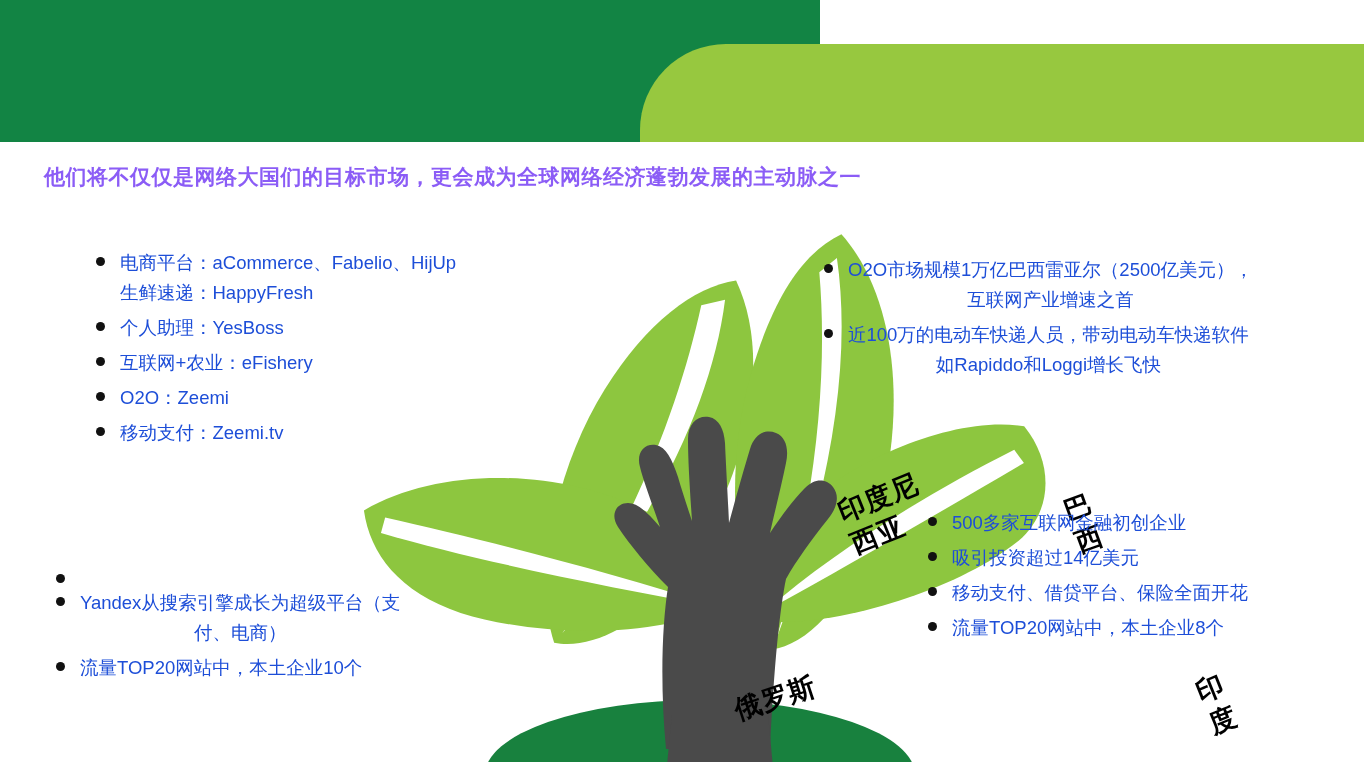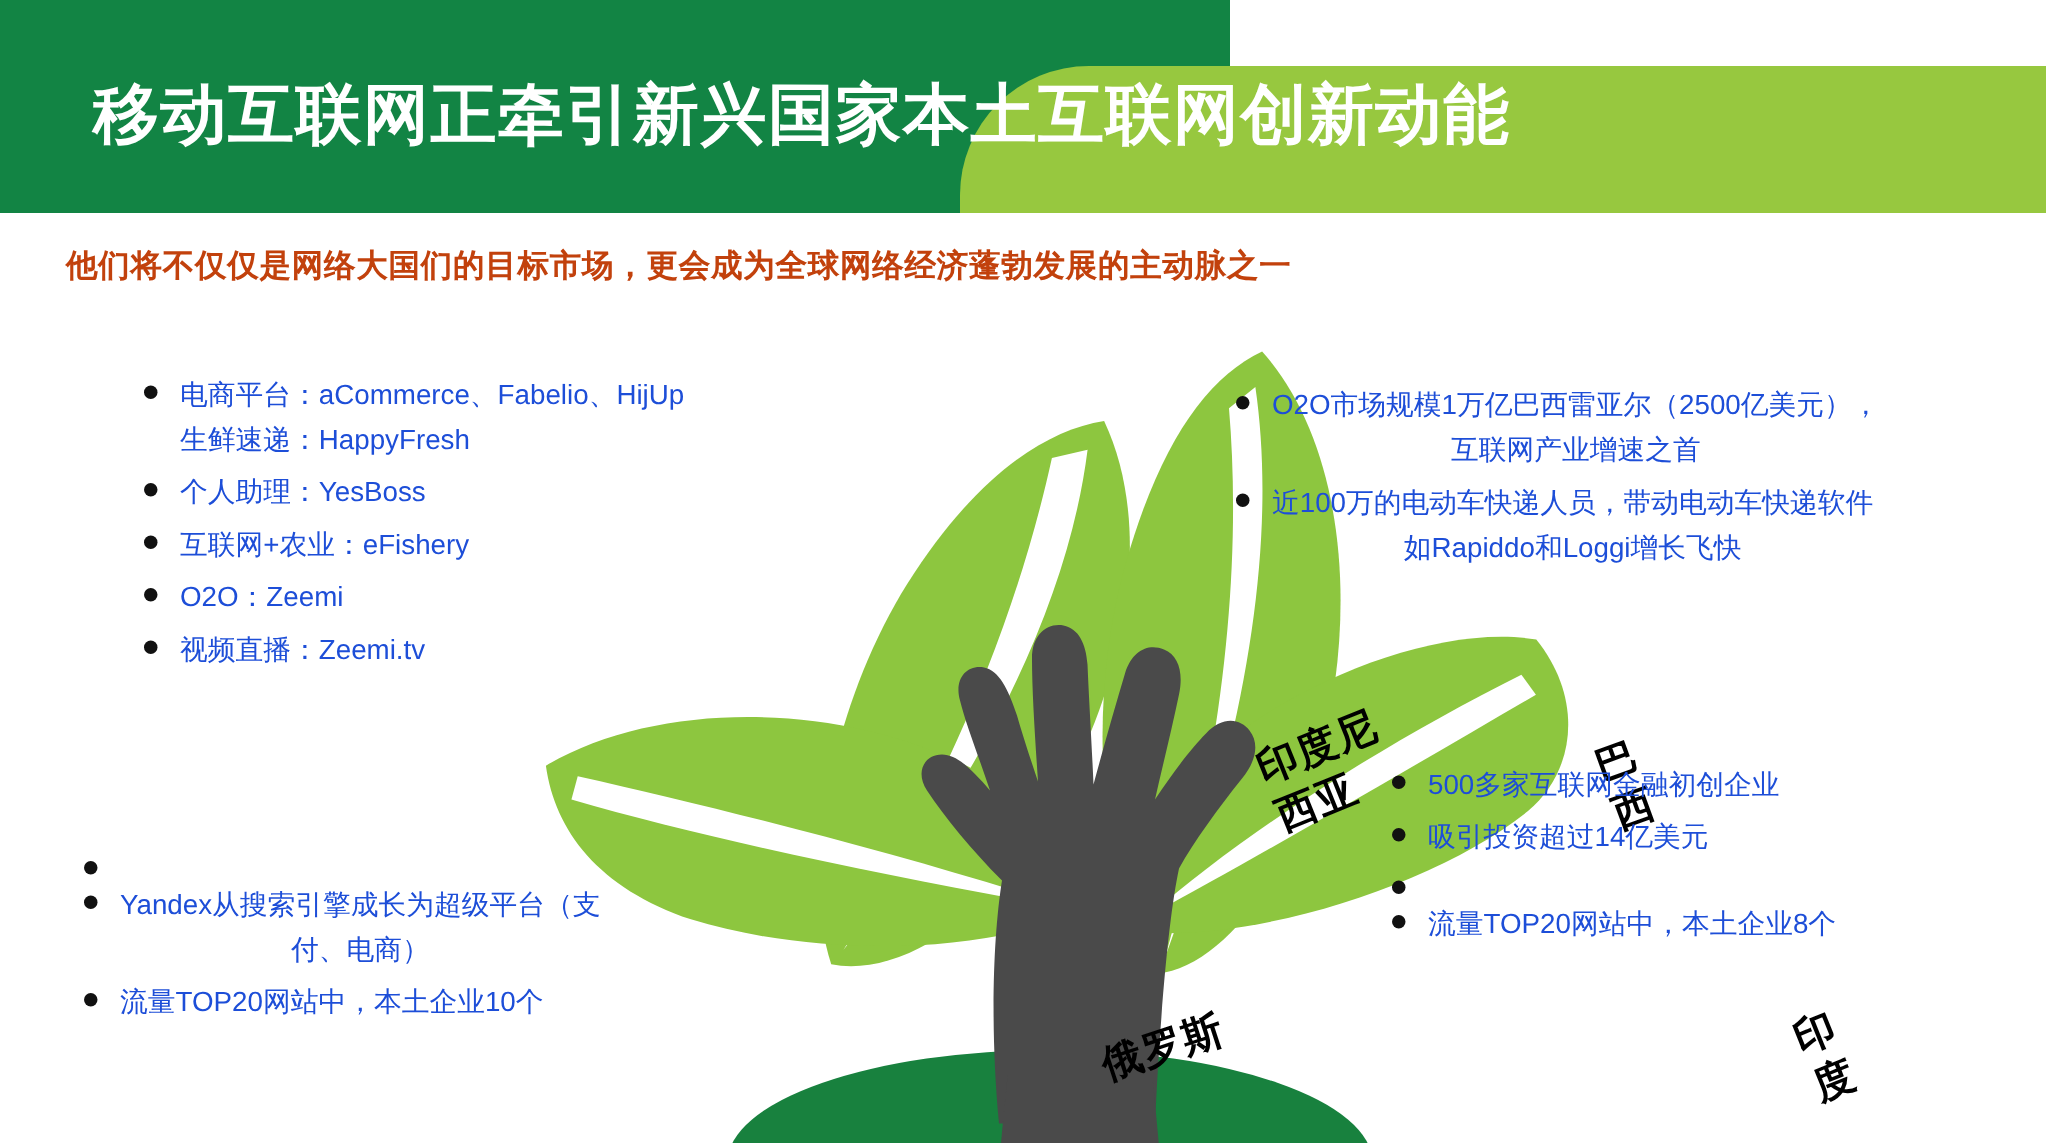--- a/index.html
+++ b/index.html
@@ -22,21 +22,21 @@
   }
   .hdr-title{
     position:absolute;left:62px;top:50px;width:1200px;
     color:#ffffff;font-size:44px;font-weight:bold;letter-spacing:1px;
     line-height:54px;white-space:nowrap;
   }
 
   
   .subtitle{
     position:absolute;left:44px;top:163px;
-    color:#c2410c;font-size:21px;font-weight:bold;letter-spacing:0.5px;
+    color:#8b5cf6;font-size:21px;font-weight:bold;letter-spacing:0.5px;
     white-space:nowrap;
   }
 
   
   .block{position:absolute;}
   .bl-item{display:flex;align-items:flex-start;margin-bottom:5px;}
   .bl-dot{
     flex:0 0 auto;width:9px;height:9px;border-radius:50%;
     background:#111;margin-top:9px;margin-right:15px;
   }
@@ -65,21 +65,20 @@
   #label-india{left:861px;top:463px;transform:rotate(-22deg);transform-origin:left top;}
 </style>
 </head>
 <body>
 
 <div id="slide">
 
   <div class="header">
     <div class="hdr-dark"></div>
     <div class="hdr-light"></div>
-    <div class="hdr-title">移动互联网正牵引新兴国家本土互联网创新动能</div>
   </div>
 
   <div class="subtitle">他们将不仅仅是网络大国们的目标市场，更会成为全球网络经济蓬勃发展的主动脉之一</div>
 
   <div class="tree">
     <svg viewBox="0 0 700 547" xmlns="http://www.w3.org/2000/svg" aria-hidden="true">
       <g>
         <ellipse cx="370" cy="560" rx="215" ry="75" fill="#18813E"></ellipse>
       </g>
 
@@ -153,21 +152,21 @@
       <div class="bl-item">
         <span class="bl-dot"></span>
         <div class="bl-text">互联网+农业：eFishery</div>
       </div>
       <div class="bl-item">
         <span class="bl-dot"></span>
         <div class="bl-text">O2O：Zeemi</div>
       </div>
       <div class="bl-item">
         <span class="bl-dot"></span>
-        <div class="bl-text">视频直播：Zeemi.tv</div>
+        <div class="bl-text">移动支付：Zeemi.tv</div>
       </div>
     </div>
 
   <div class="block" id="block-tr">
       <div class="bl-item">
         <span class="bl-dot"></span>
         <div class="bl-text">O2O市场规模1万亿巴西雷亚尔（2500亿美元），<span class="sub">互联网产业增速之首</span></div>
       </div>
       <div class="bl-item">
         <span class="bl-dot"></span>
@@ -179,20 +178,21 @@
       <div class="bl-item">
         <span class="bl-dot"></span>
         <div class="bl-text">500多家互联网金融初创企业</div>
       </div>
       <div class="bl-item">
         <span class="bl-dot"></span>
         <div class="bl-text">吸引投资超过14亿美元</div>
       </div>
       <div class="bl-item">
         <span class="bl-dot"></span>
+        <div class="bl-text">移动支付、借贷平台、保险全面开花</div>
       </div>
       <div class="bl-item">
         <span class="bl-dot"></span>
         <div class="bl-text">流量TOP20网站中，本土企业8个</div>
       </div>
     </div>
 
   <div class="block" id="block-bl">
       <div class="bl-item">
         <span class="bl-dot"></span>

